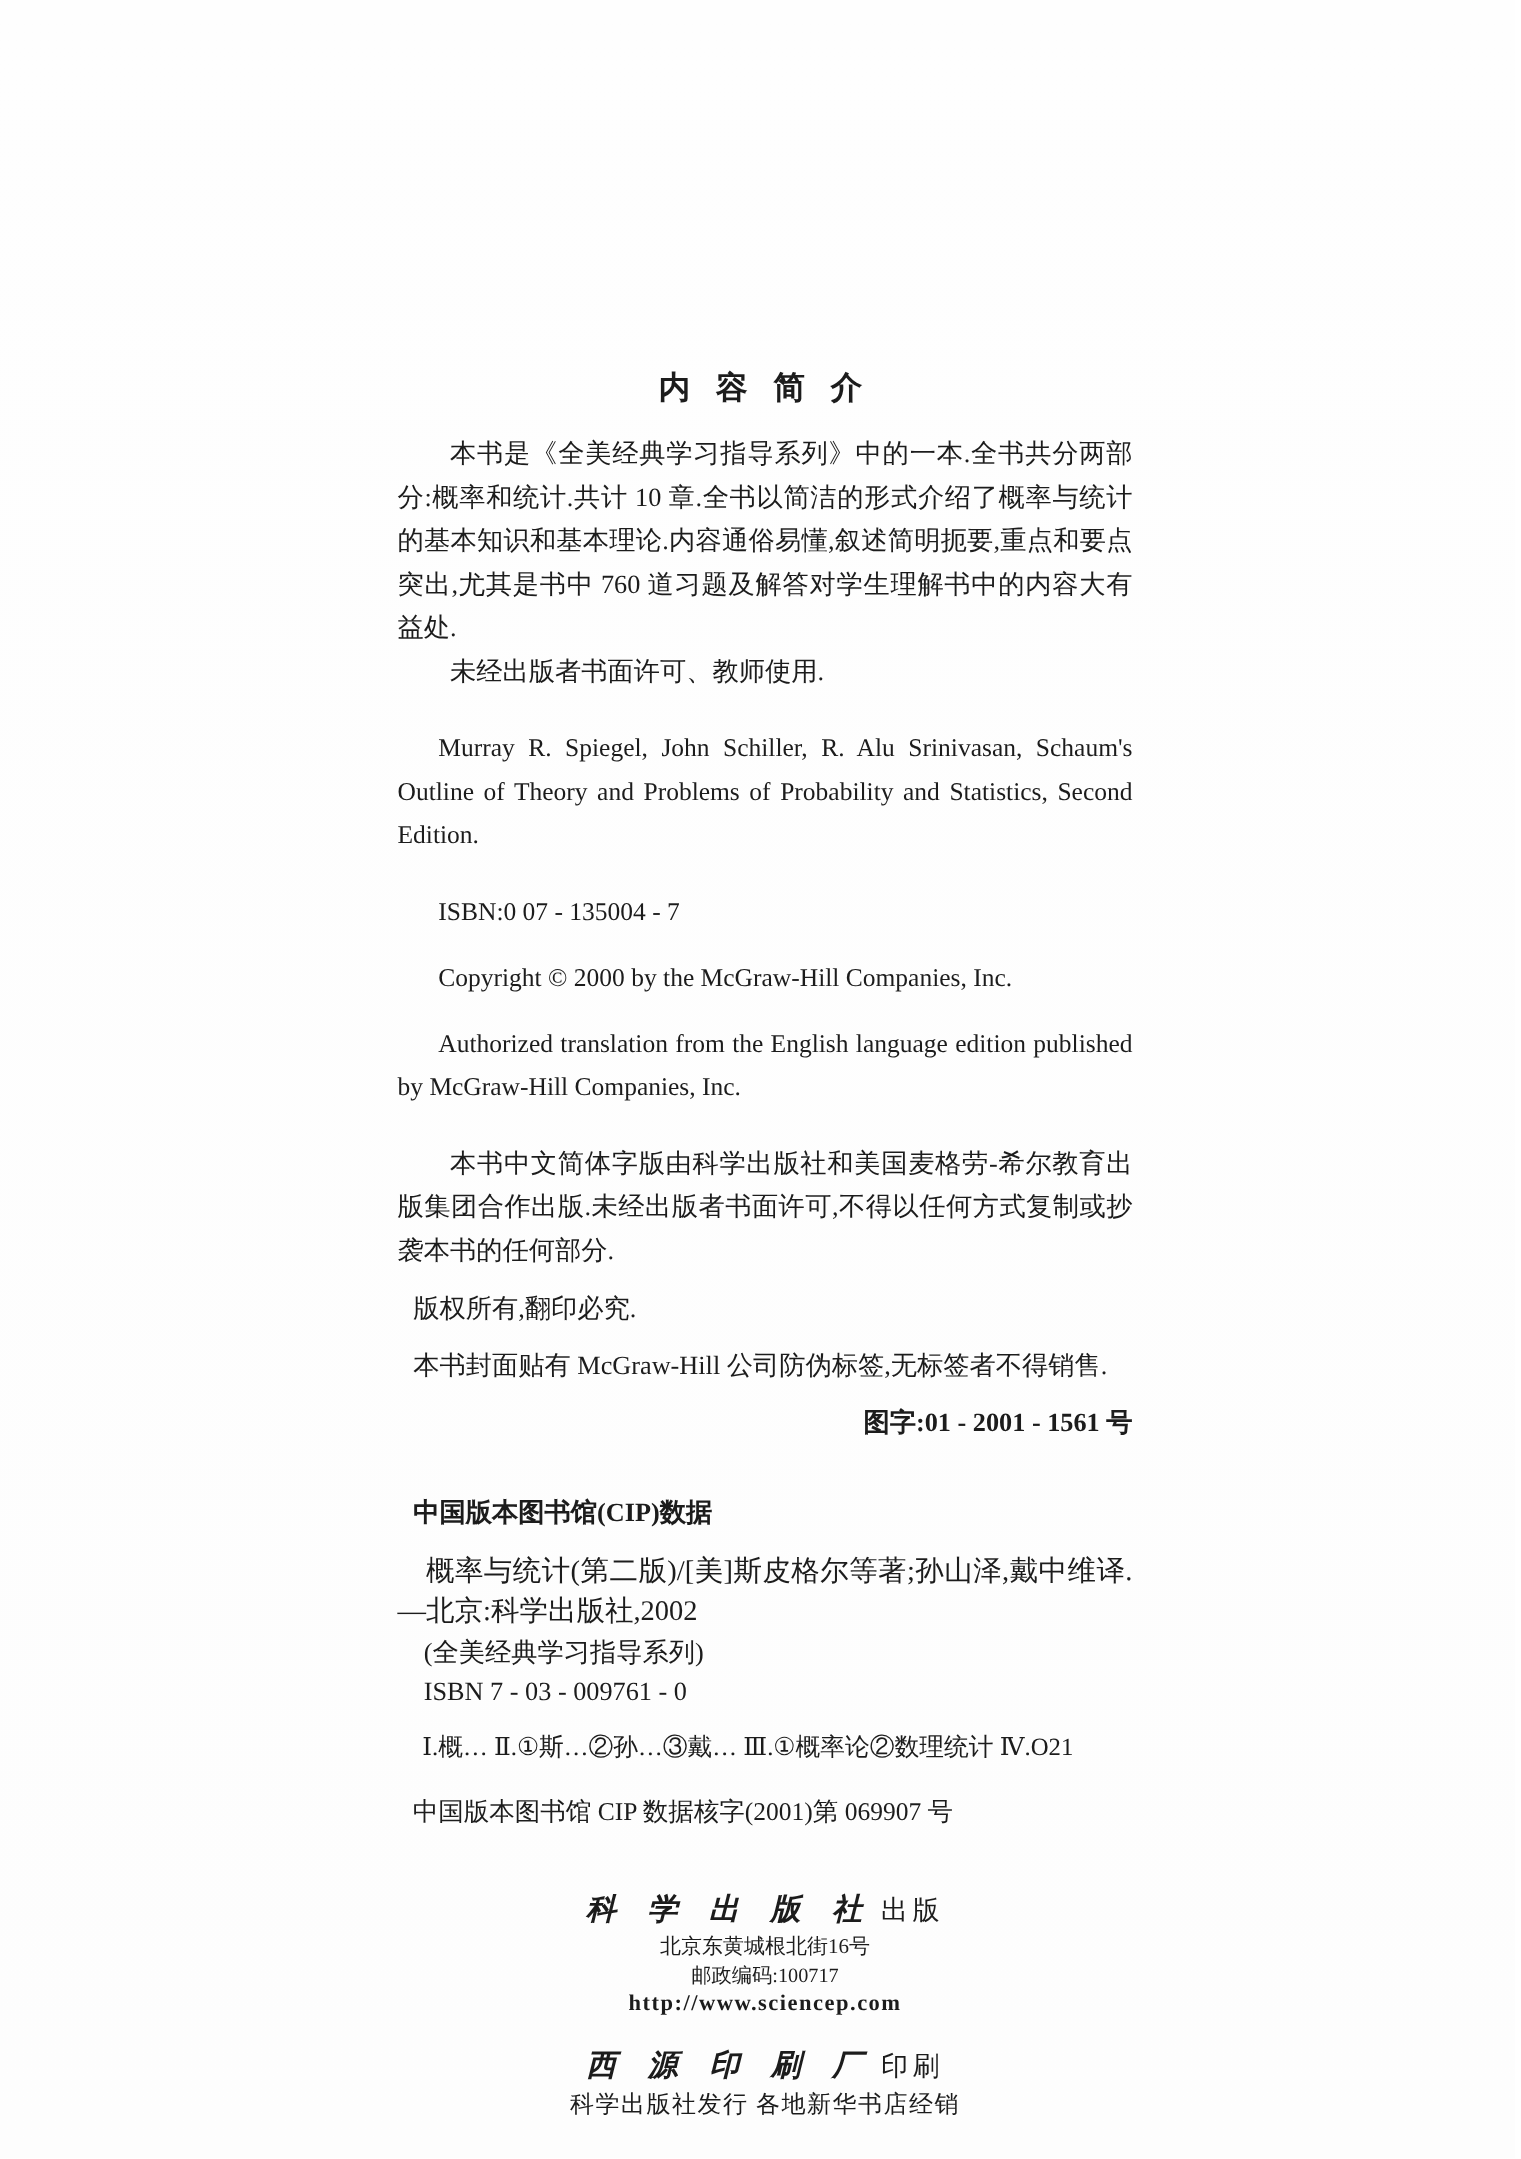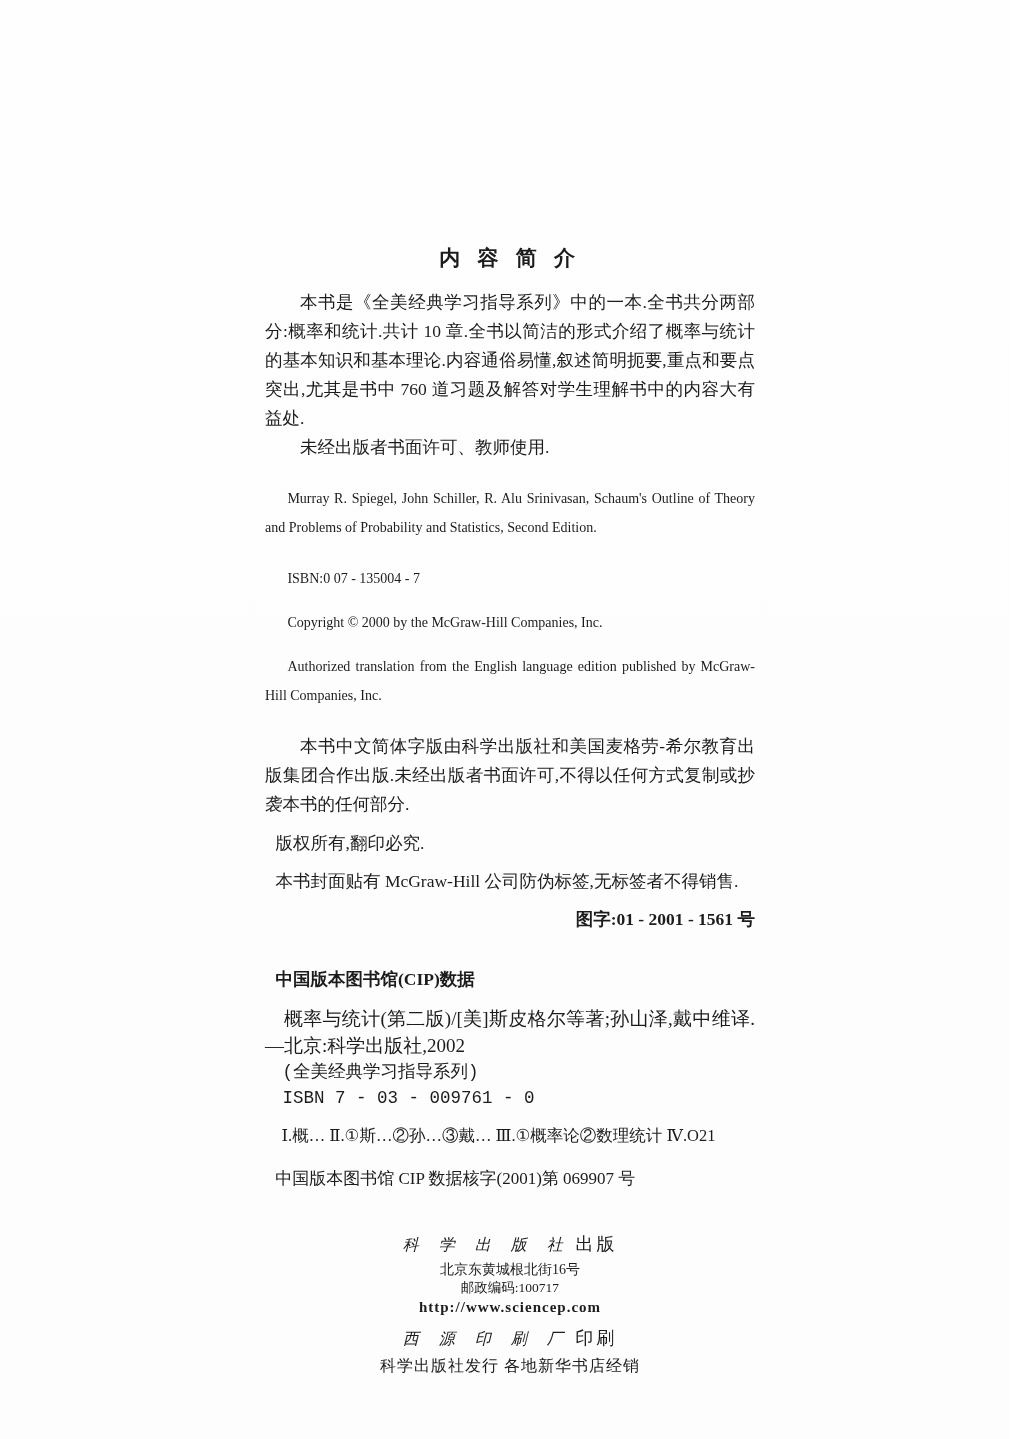--- a/index.html
+++ b/index.html
@@ -35,21 +35,21 @@
     text-indent: 2em;
     margin: 0;
   }
   .cn-line {
     font-size: 17.5px;
     line-height: 27px;
     text-indent: 0.6em;
     margin: 11px 0 0 0;
   }
   .en-para {
-    font-size: 14px;
+    font-size: 17px;
     line-height: 29px;
     text-align: justify;
     text-indent: 1.6em;
     margin: 15px 0 0 0;
   }
   .gap-lg { margin-top: 22px; }
   .bold { font-weight: 700; text-align: right; }
   .cip-heading {
     font-size: 17.5px;
     font-weight: 700;
@@ -61,48 +61,47 @@
     line-height: 27px;
     text-align: justify;
     text-indent: 1em;
     margin: 14px 0 0 0;
   }
   .cip-sub {
     font-size: 17.5px;
     line-height: 26px;
     text-indent: 1em;
     margin: 0;
-    font-family: Liberation Mono, monospace;
   }
   .cip-class {
     font-size: 16.5px;
     margin: 14px 0 0 0;
     text-indent: 1em;
   }
   .cip-registry {
     font-size: 17px;
     margin: 20px 0 0 0;
     text-indent: 0.6em;
   }
   .colophon {
     margin-top: 42px;
     text-align: center;
   }
   .pub-line { font-size: 19px; line-height: 24px; }
   .calligraphy {
-    font-weight: 400;
+    font-weight: 700;
     font-style: italic;
     letter-spacing: 8px;
-    font-size: 16px;
+    font-size: 20px;
   }
   .pub-suffix { font-size: 18px; letter-spacing: 3px; }
   .addr-line  { font-size: 14px; line-height: 19px; margin-top: 3px; }
   .post-line  { font-size: 13.5px; line-height: 18px; }
   .web-line   { font-size: 15px; line-height: 20px; font-weight: 600; letter-spacing: 1px; }
-  .printer-line { font-size: 18px; line-height: 26px; margin-top: 8px; }
+  .printer-line { font-size: 18px; line-height: 26px; margin-top: 18px; }
   .dist-line  { font-size: 16px; line-height: 24px; margin-top: 2px; letter-spacing: 1px; }
 </style>
 </head>
 <body>
 
 <div class="page">
   <div class="content">
 
     <div class="intro-title">内  容  简  介</div>
 

